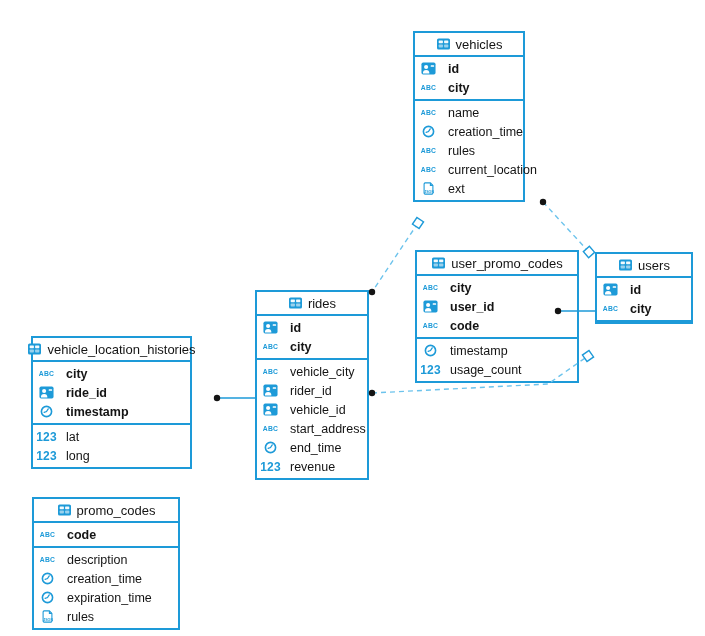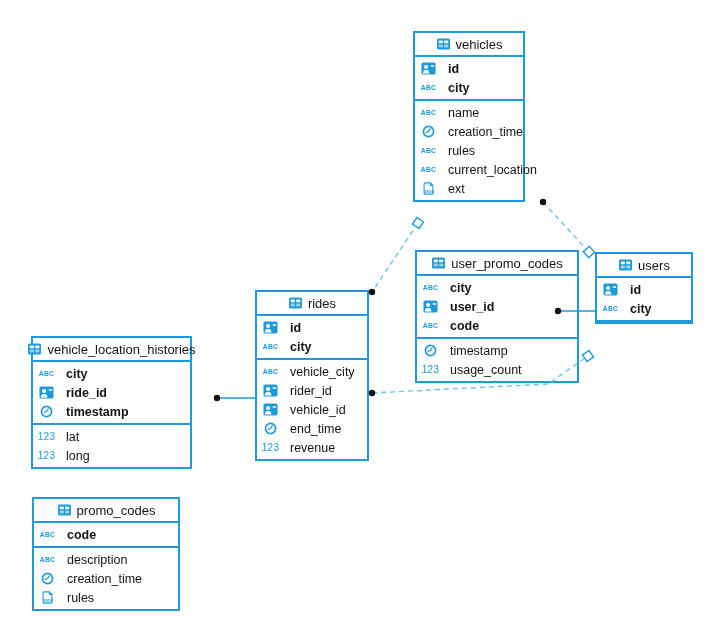--- a/index.html
+++ b/index.html
@@ -9,21 +9,21 @@
   .tbl-header{display:flex;align-items:center;justify-content:center;gap:5px;height:22px;
     border-bottom:2px solid var(--accent);font-size:13px;white-space:nowrap;}
   .sec{padding:2px 0;}
   .sec.keys{border-bottom:2px solid var(--accent);}
   .row{display:flex;align-items:center;gap:11px;height:19px;padding:0 5px;
     font-size:12.5px;white-space:nowrap;}
   .row.key{font-weight:700;}
   .fi{width:17px;min-width:17px;height:13px;display:inline-flex;align-items:center;justify-content:center;}
   .hi{width:15px;min-width:15px;height:12px;display:inline-flex;align-items:center;justify-content:center;}
   .abc{color:var(--accent);font-size:6.8px;font-weight:800;letter-spacing:.2px;}
-  .num{color:var(--accent);font-size:10px;font-weight:400;letter-spacing:.2px;}
+  .num{color:var(--accent);font-size:12px;font-weight:700;letter-spacing:.2px;}
   .overlay{position:absolute;left:0;top:0;pointer-events:none;}
   .overlay g line,.overlay g polyline{pointer-events:stroke;}
   .dash{stroke:var(--dashed);stroke-width:1.4;stroke-dasharray:5 4;fill:none;}
   .solidln{stroke:var(--accent);stroke-width:1.5;fill:none;}
   .dot{fill:var(--endpoint);}
   .dmd{fill:#ffffff;stroke:var(--accent);stroke-width:1.4;}
   
   #t-vehicles{left:413px;top:31px;width:112px;}
   #t-upc{left:415px;top:250px;width:164px;}
   #t-users{left:595px;top:252px;width:98px;}
@@ -198,20 +198,24 @@
           </svg>
         <span>rider_id</span>
       </div>
       <div class="row">
         <svg class="fi" viewBox="0 0 14 12">
             <use href="#sym-id"></use>
           </svg>
         <span>vehicle_id</span>
       </div>
       <div class="row">
+        <span class="fi abc">ABC</span>
+        <span>start_address</span>
+      </div>
+      <div class="row">
         <svg class="fi" viewBox="0 0 12 12">
             <use href="#sym-clock"></use>
           </svg>
         <span>end_time</span>
       </div>
       <div class="row">
         <span class="fi num">123</span>
         <span>revenue</span>
       </div>
     </div>
@@ -270,20 +274,26 @@
     <div class="sec">
       <div class="row">
         <span class="fi abc">ABC</span>
         <span>description</span>
       </div>
       <div class="row">
         <svg class="fi" viewBox="0 0 12 12">
             <use href="#sym-clock"></use>
           </svg>
         <span>creation_time</span>
+      </div>
+      <div class="row">
+        <svg class="fi" viewBox="0 0 12 12">
+            <use href="#sym-clock"></use>
+          </svg>
+        <span>expiration_time</span>
       </div>
       <div class="row">
         <svg class="fi" viewBox="0 0 12 13">
             <use href="#sym-json"></use>
           </svg>
         <span>rules</span>
       </div>
     </div>
   </div>
 

